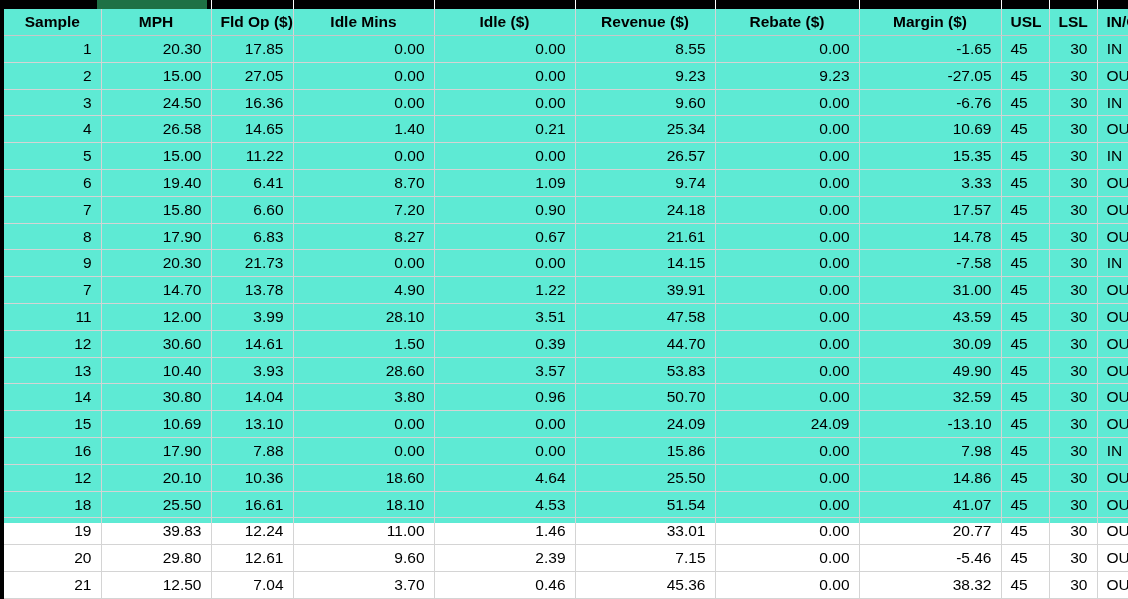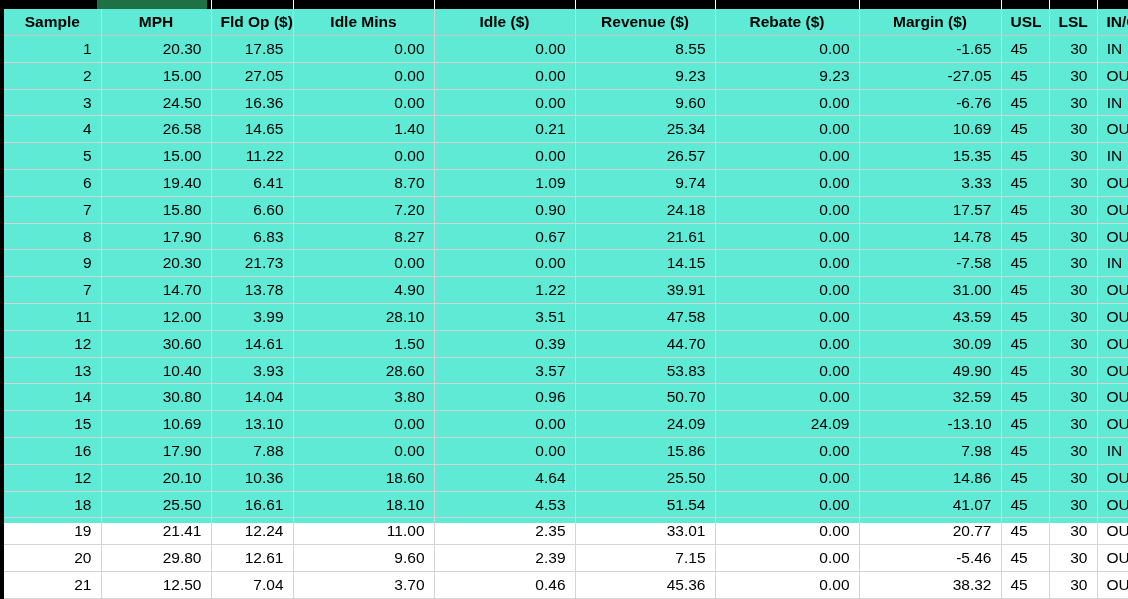--- a/index.html
+++ b/index.html
@@ -380,24 +380,24 @@
           <td class="c-num">4.53</td>
           <td class="c-num">51.54</td>
           <td class="c-num">0.00</td>
           <td class="c-num">41.07</td>
           <td class="c-usl">45</td>
           <td class="c-lsl">30</td>
           <td class="c-flag">OUT</td>
         </tr>
         <tr>
           <td class="c-sample">19</td>
-          <td class="c-num">21.41</td>
+          <td class="c-num">39.83</td>
           <td class="c-num">12.24</td>
           <td class="c-num">11.00</td>
-          <td class="c-num">2.35</td>
+          <td class="c-num">1.46</td>
           <td class="c-num">33.01</td>
           <td class="c-num">0.00</td>
           <td class="c-num">20.77</td>
           <td class="c-usl">45</td>
           <td class="c-lsl">30</td>
           <td class="c-flag">OUT</td>
         </tr>
         <tr>
           <td class="c-sample">20</td>
           <td class="c-num">29.80</td>

